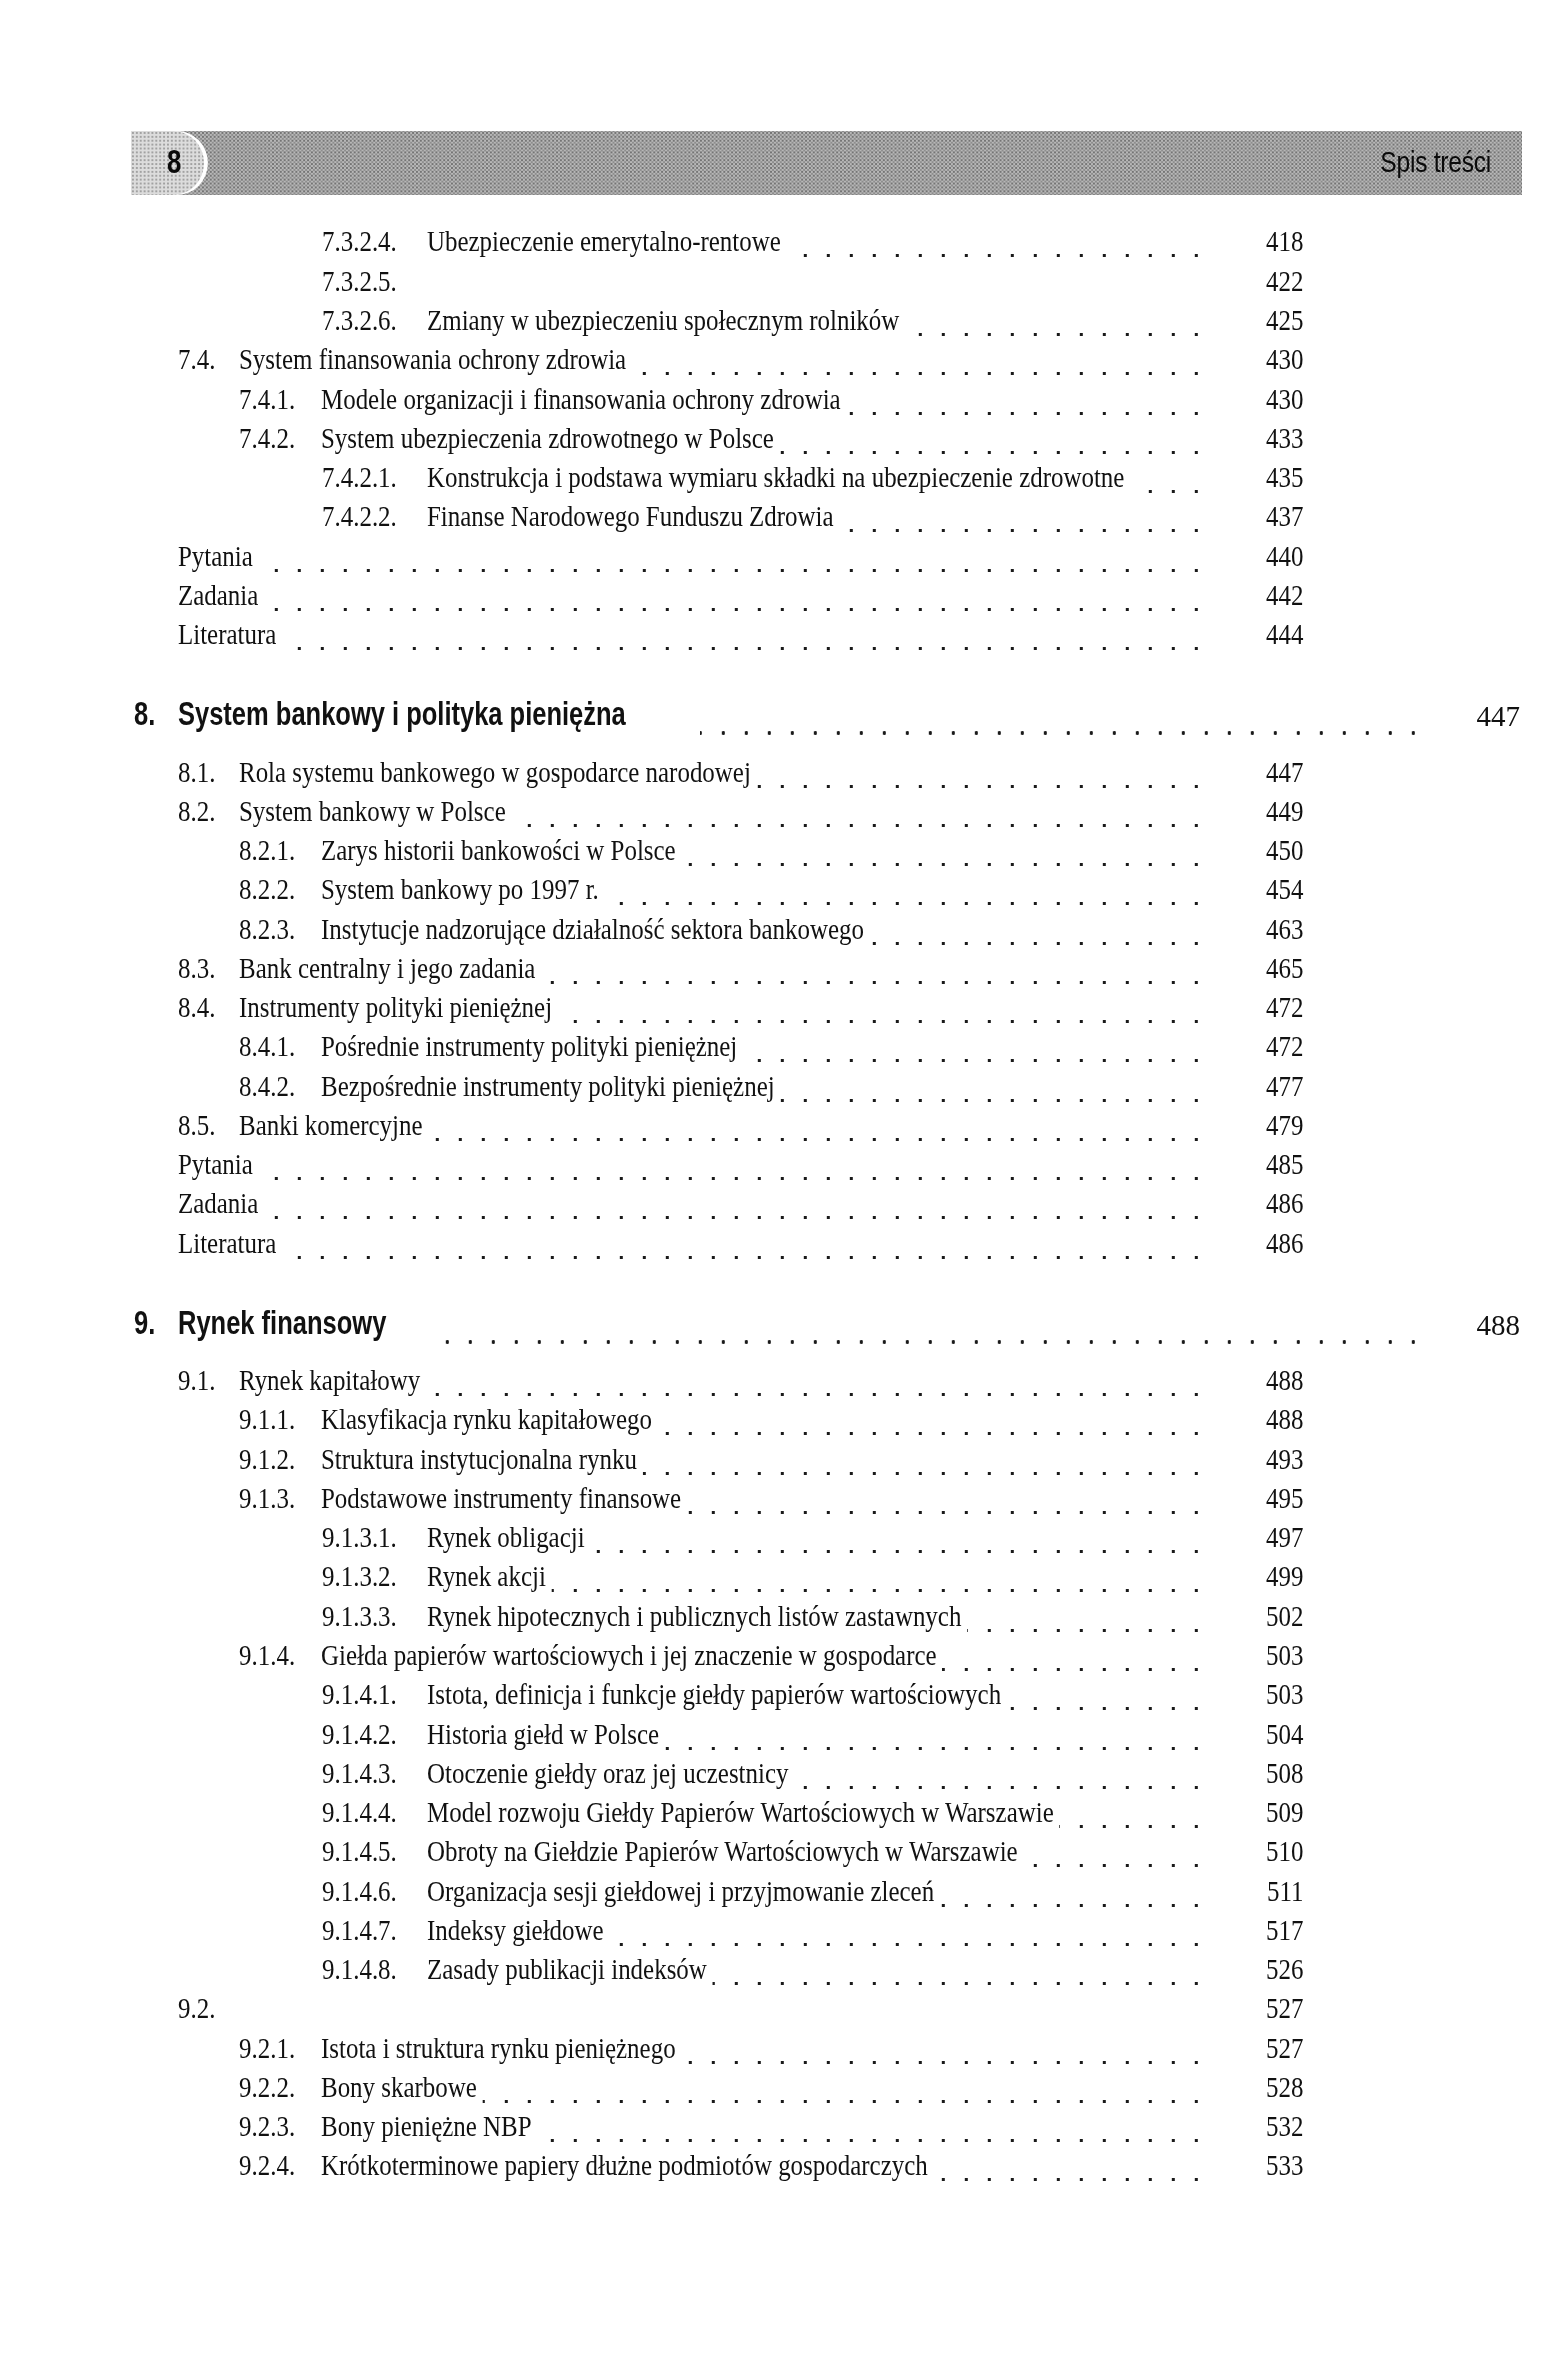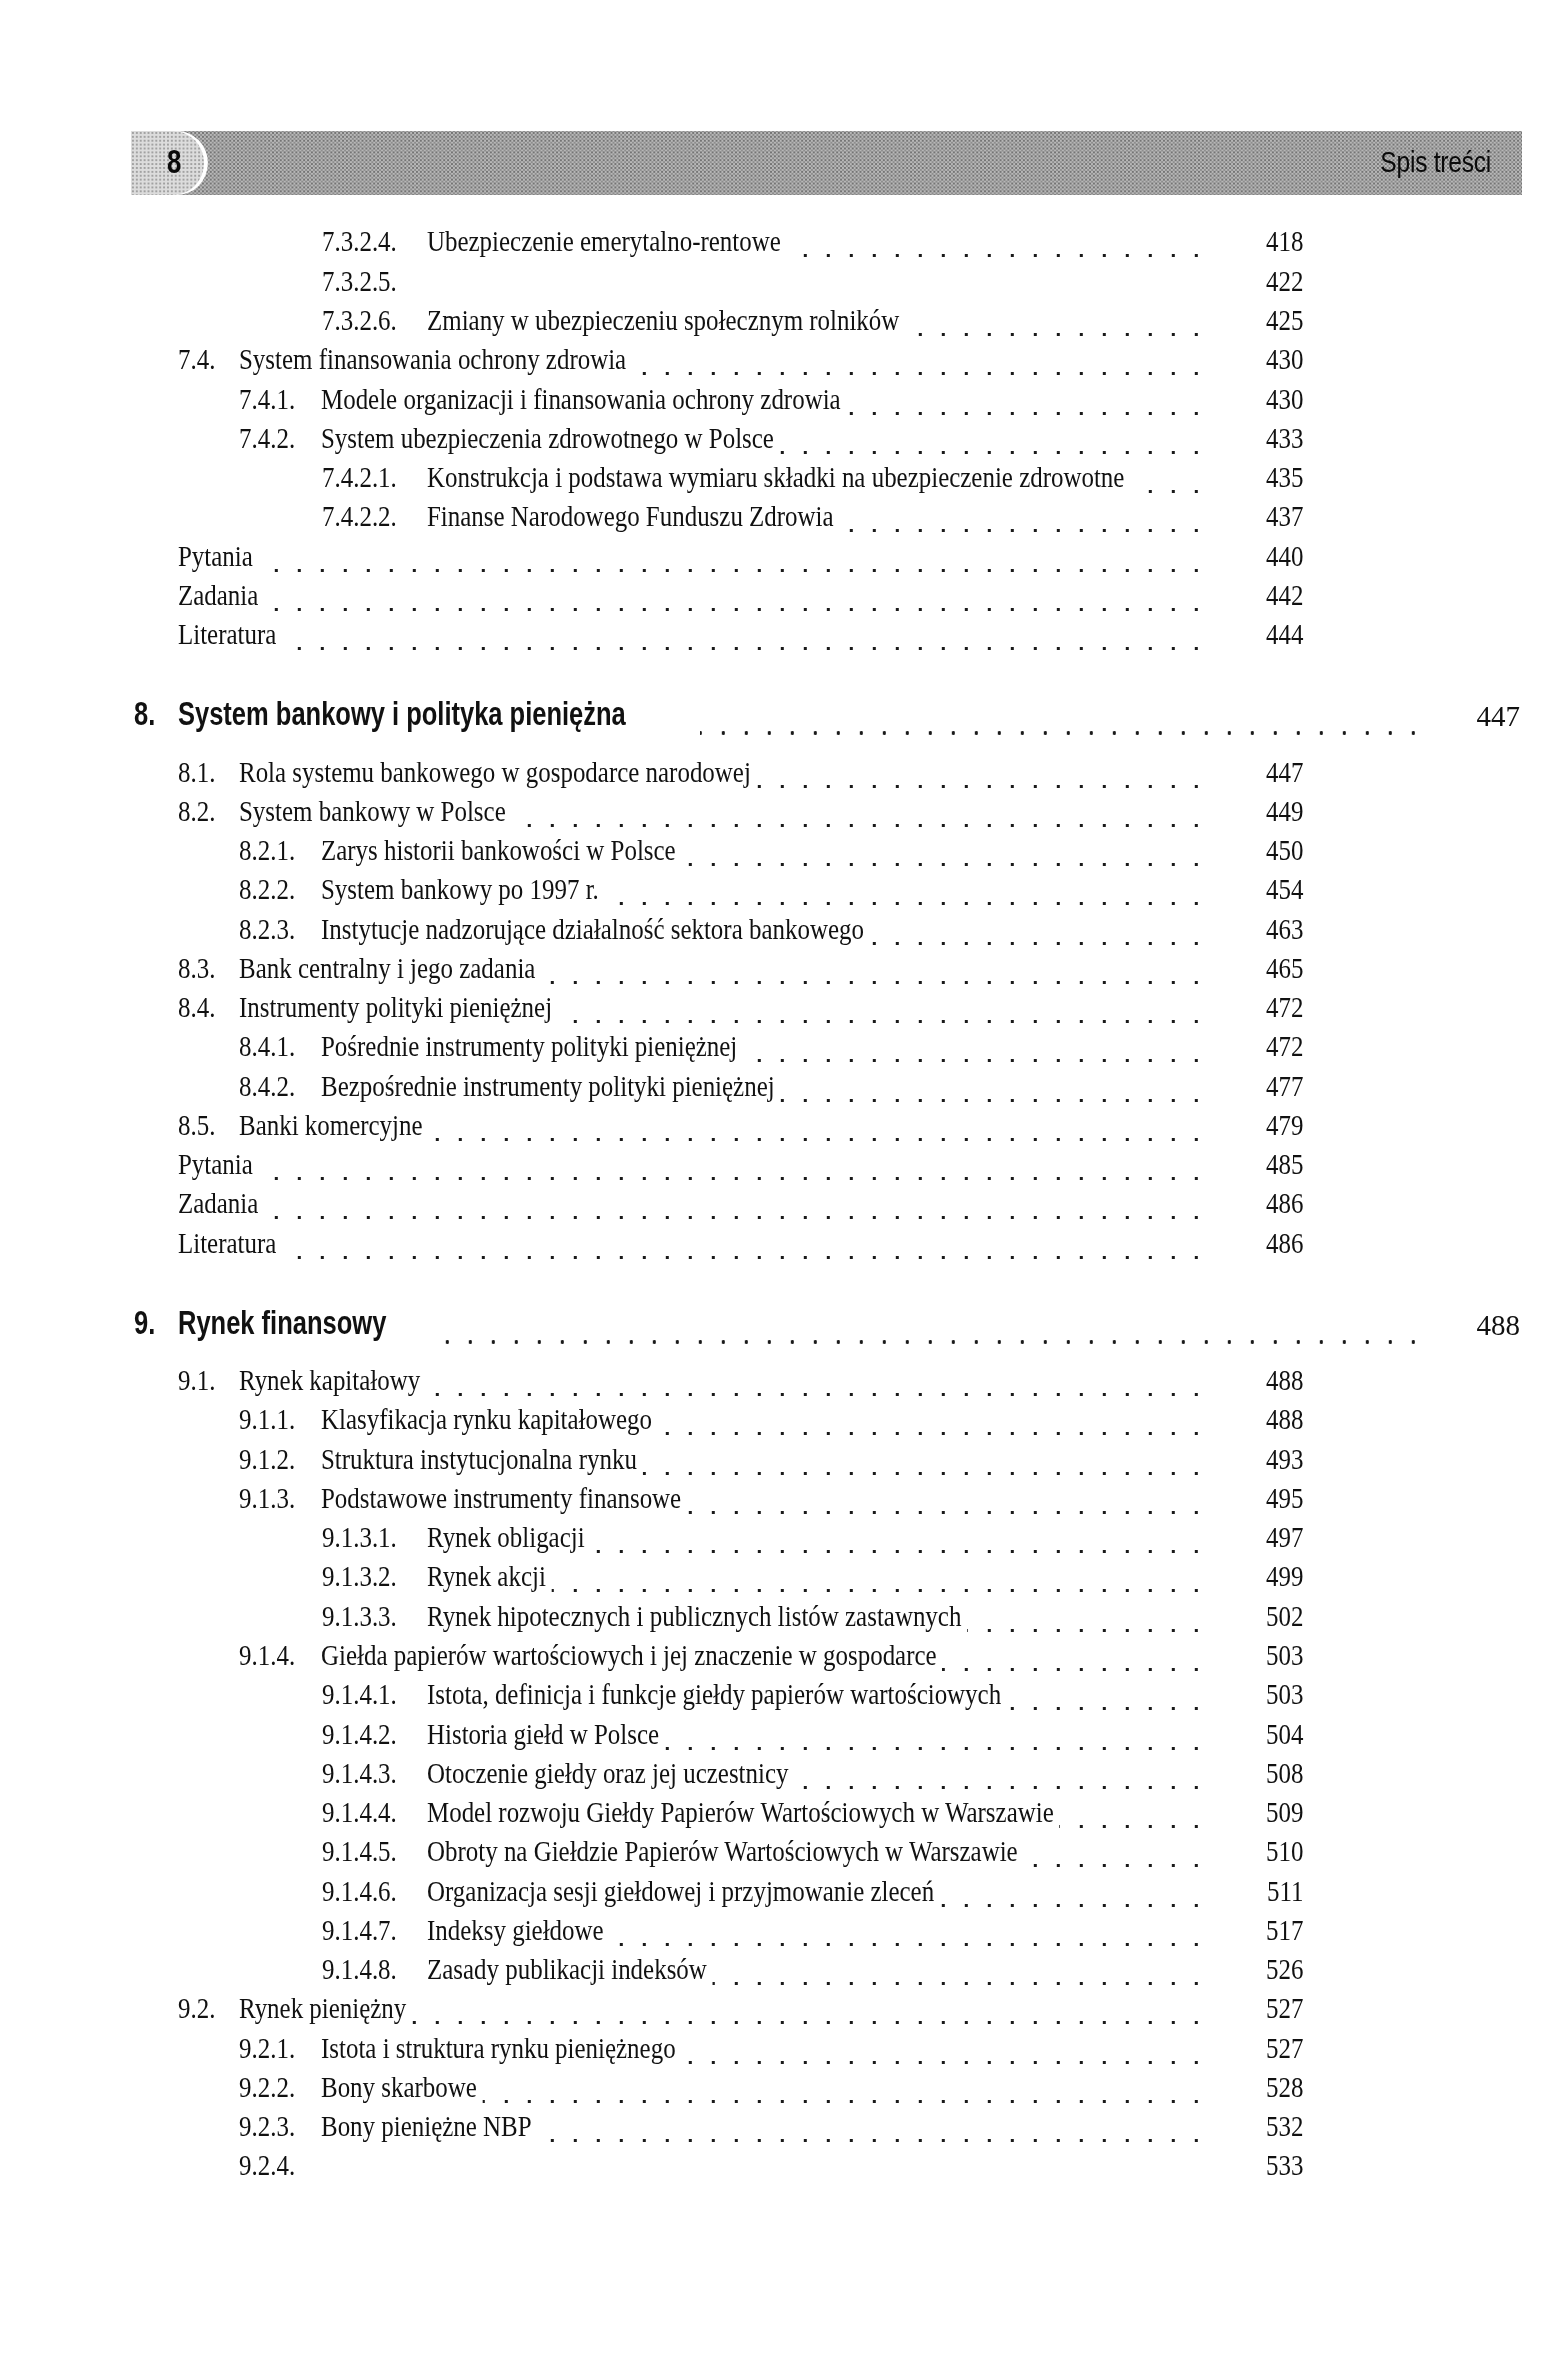--- a/index.html
+++ b/index.html
@@ -379,36 +379,36 @@
       <div class="title-wrap"><div class="dots"></div><span class="title" style="display: inline-block; transform: scaleX(0.86); transform-origin: left center;">Indeksy giełdowe</span></div>
       <span class="page" style="display: inline-block; transform: scaleX(0.86); transform-origin: right center;">517</span>
     </div>
     <div class="toc-row lvl-3" style="top: 1950px;">
       <span class="num" style="display: inline-block; transform: scaleX(0.86); transform-origin: left center;">9.1.4.8.</span>
       <div class="title-wrap"><div class="dots"></div><span class="title" style="display: inline-block; transform: scaleX(0.86); transform-origin: left center;">Zasady publikacji indeksów</span></div>
       <span class="page" style="display: inline-block; transform: scaleX(0.86); transform-origin: right center;">526</span>
     </div>
     <div class="toc-row lvl-1" style="top: 1989px;">
       <span class="num" style="display: inline-block; transform: scaleX(0.86); transform-origin: left center;">9.2.</span>
-      <div class="title-wrap"><div class="dots"></div><span class="title" style="display: inline-block; transform: scaleX(0.86); transform-origin: left center;">Rynek pieniężny</span></div>
       <span class="page" style="display: inline-block; transform: scaleX(0.86); transform-origin: right center;">527</span>
     </div>
     <div class="toc-row lvl-2" style="top: 2029px;">
       <span class="num" style="display: inline-block; transform: scaleX(0.86); transform-origin: left center;">9.2.1.</span>
       <div class="title-wrap"><div class="dots"></div><span class="title" style="display: inline-block; transform: scaleX(0.86); transform-origin: left center;">Istota i struktura rynku pieniężnego</span></div>
       <span class="page" style="display: inline-block; transform: scaleX(0.86); transform-origin: right center;">527</span>
     </div>
     <div class="toc-row lvl-2" style="top: 2068px;">
       <span class="num" style="display: inline-block; transform: scaleX(0.86); transform-origin: left center;">9.2.2.</span>
       <div class="title-wrap"><div class="dots"></div><span class="title" style="display: inline-block; transform: scaleX(0.86); transform-origin: left center;">Bony skarbowe</span></div>
       <span class="page" style="display: inline-block; transform: scaleX(0.86); transform-origin: right center;">528</span>
     </div>
     <div class="toc-row lvl-2" style="top: 2107px;">
       <span class="num" style="display: inline-block; transform: scaleX(0.86); transform-origin: left center;">9.2.3.</span>
       <div class="title-wrap"><div class="dots"></div><span class="title" style="display: inline-block; transform: scaleX(0.86); transform-origin: left center;">Bony pieniężne NBP</span></div>
       <span class="page" style="display: inline-block; transform: scaleX(0.86); transform-origin: right center;">532</span>
     </div>
     <div class="toc-row lvl-2" style="top: 2146px;">
       <span class="num" style="display: inline-block; transform: scaleX(0.86); transform-origin: left center;">9.2.4.</span>
+      <div class="title-wrap"><div class="dots"></div><span class="title" style="display: inline-block; transform: scaleX(0.86); transform-origin: left center;">Krótkoterminowe papiery dłużne podmiotów gospodarczych</span></div>
       <span class="page" style="display: inline-block; transform: scaleX(0.86); transform-origin: right center;">533</span>
     </div>
   </div>
 
 
 </body></html>

